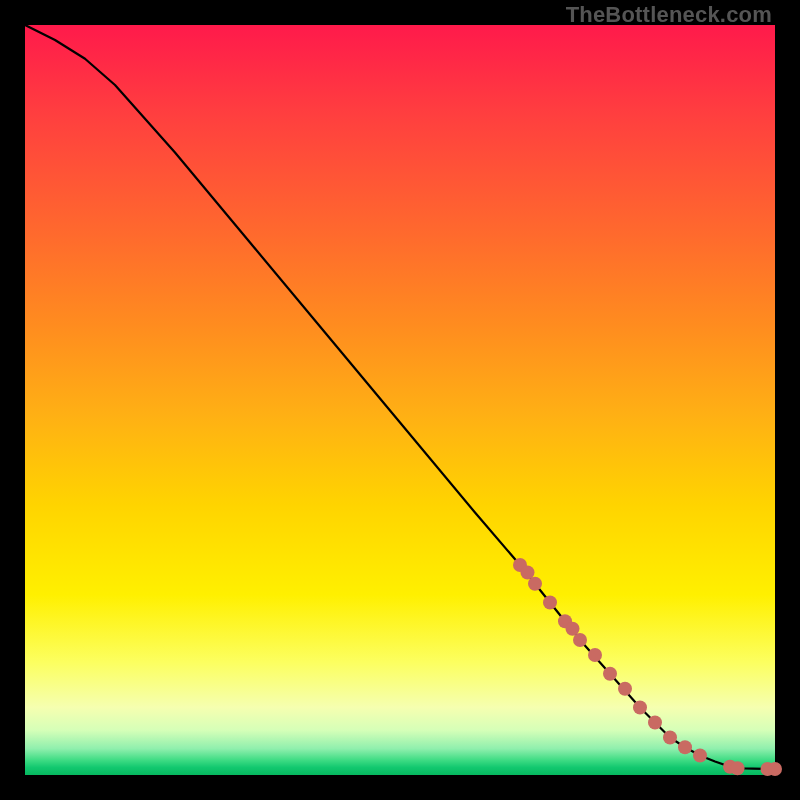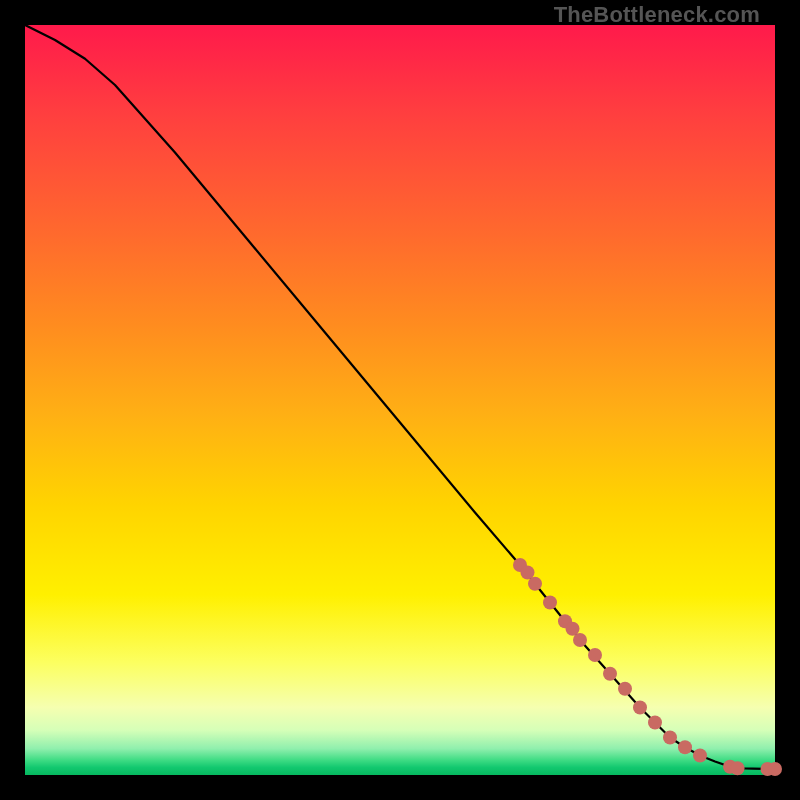--- a/index.html
+++ b/index.html
@@ -40,21 +40,21 @@
       #d6ffb8 94%,
       #8fefad 96.5%,
       #3fdc84 98%,
       #12c86f 99%,
       #06b85f 100%
     );
   }
   .attribution {
     position: absolute;
     top: 2px;
-    right: 40px;
+    right: 28px;
     color: #555;
     font-size: 22px;
     font-weight: 600;
     letter-spacing: 0.2px;
     user-select: none;
   }
   svg.overlay {
     position: absolute;
     left: 0;
     top: 0;

